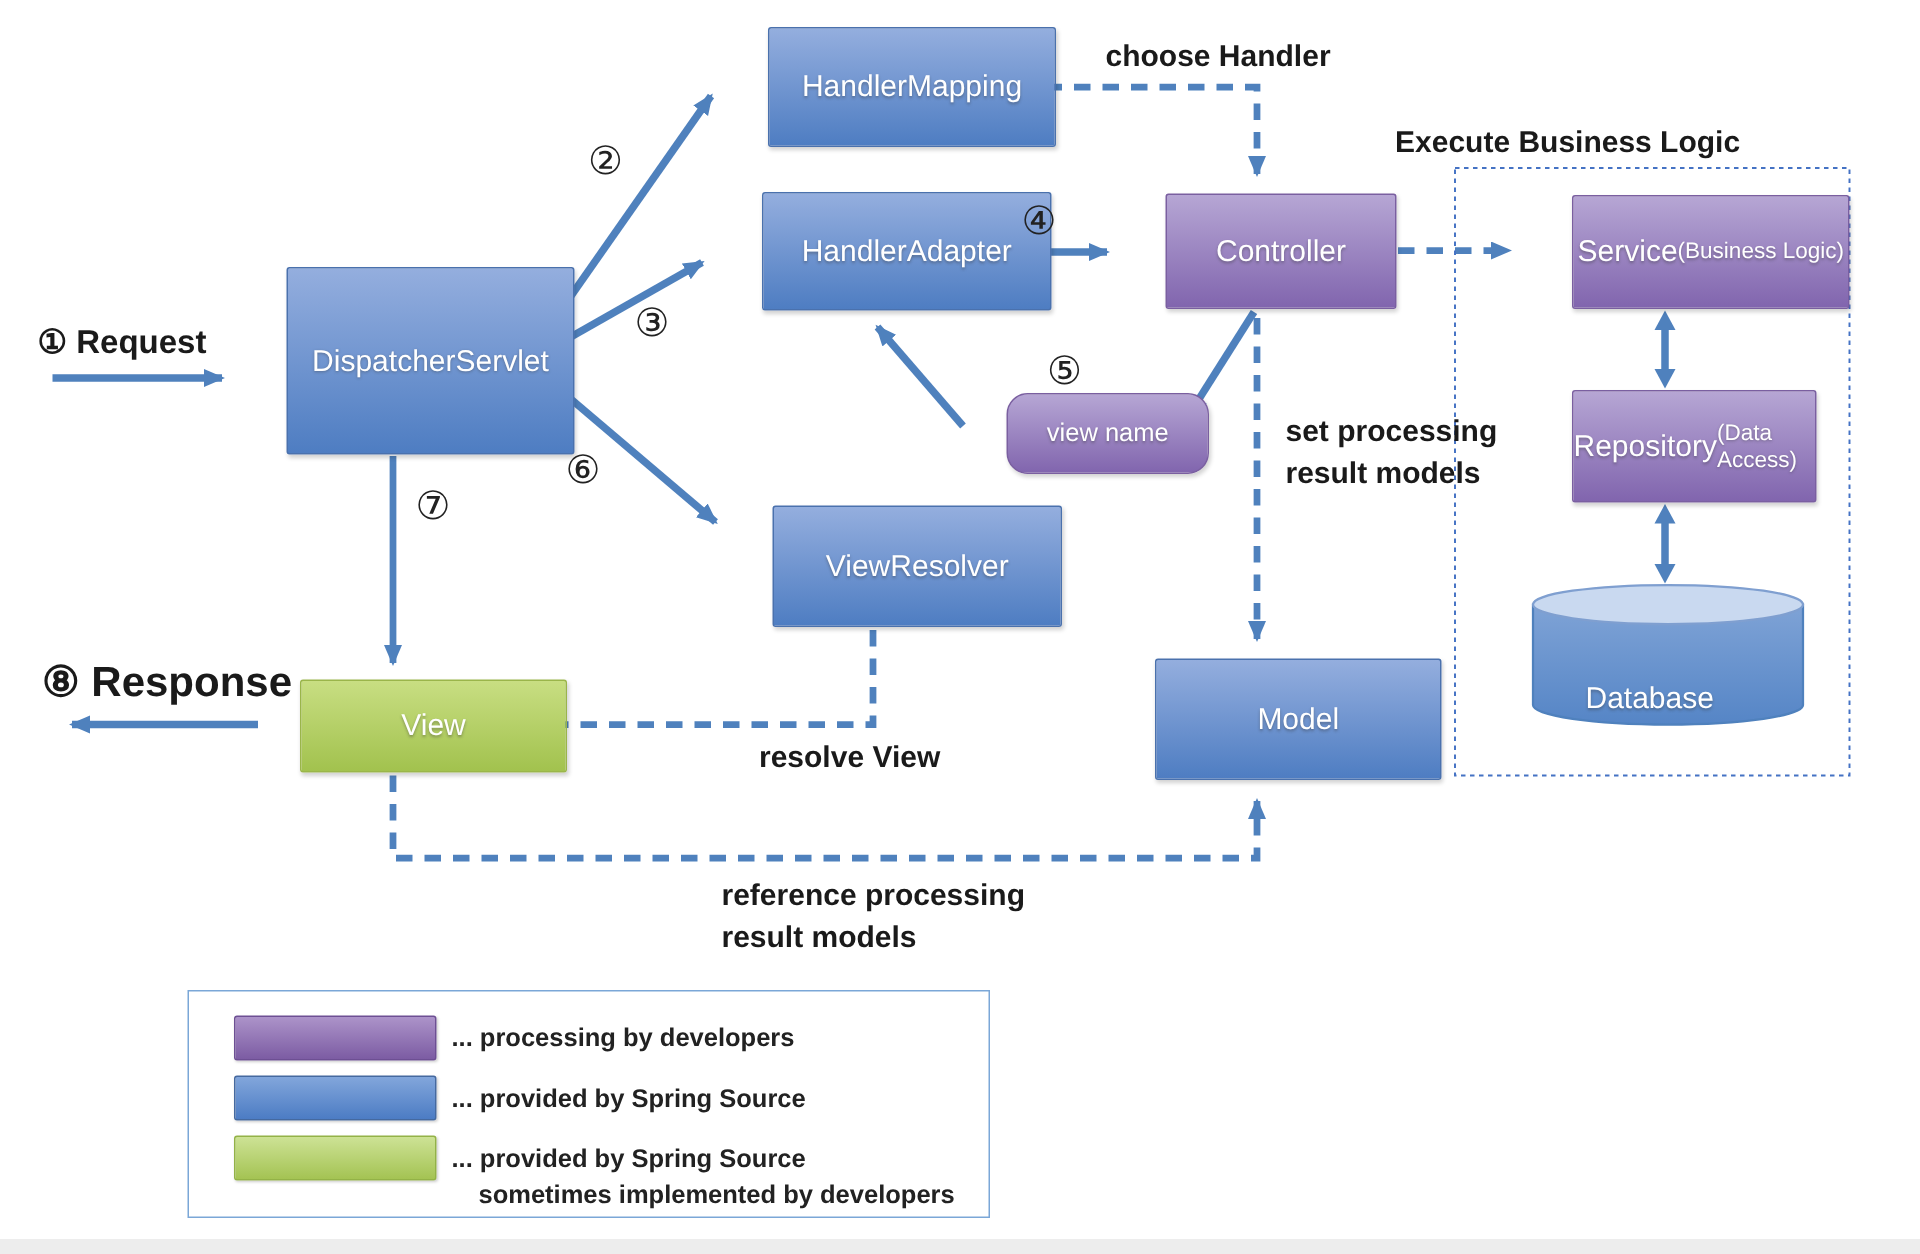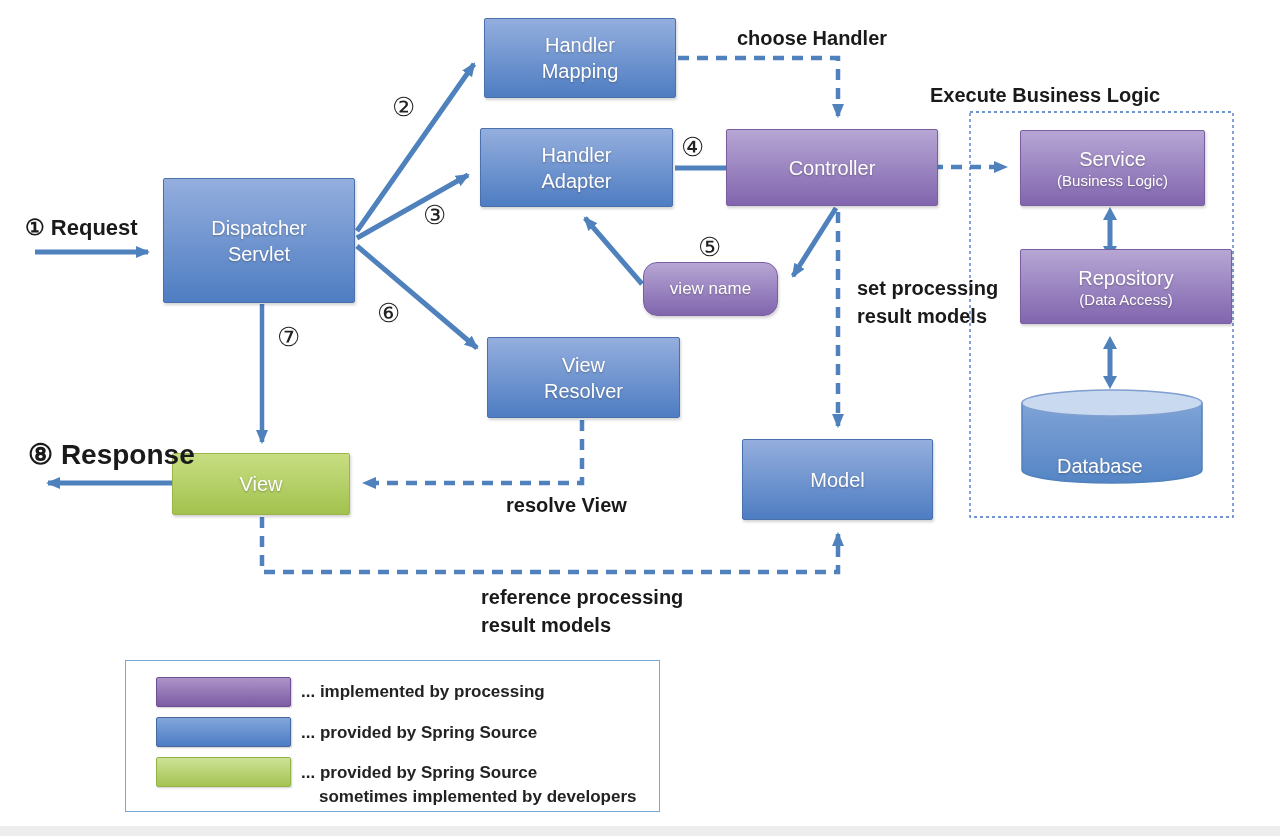--- a/index.html
+++ b/index.html
@@ -7,24 +7,24 @@
     --box-purple-top:#B6A6D4; --box-purple-bottom:#8165AE; --box-purple-border:#7a5fa0;
     --box-green-top:#C8DE82; --box-green-bottom:#A2C24E; --box-green-border:#9ab54a;
     --arrow-blue:#4F81BD; --label-black:#1a1a1a; --legend-border:#7BA7D7;
   }
   *{box-sizing:border-box; margin:0; padding:0;}
   html,body{width:1280px; height:836px; background:#ffffff; overflow:hidden;
     font-family:"Liberation Sans", sans-serif;}
   .stage{position:absolute; left:0; top:0; width:1280px; height:836px;}
   svg.wires{position:absolute; left:0; top:0; width:1280px; height:836px;}
 
-  .node{position:absolute; display:flex; flex-direction:column; align-items:center;
+  .node{position:absolute; display:flex; flex-direction:row; align-items:center;
     justify-content:center; color:#fff; font-size:20px; line-height:26px;
     text-align:left; text-shadow:0 1px 2px rgba(50,50,50,.4);
-    border-radius:2px; box-shadow:1px 2px 3px rgba(0,0,0,.18);}
+    border-radius:2px; box-shadow:1px 2px 3px rgba(0,0,0,.18);margin-left:28px;}
   .blue{background:linear-gradient(180deg,var(--box-blue-top),var(--box-blue-bottom));
     border:1px solid var(--box-blue-border);}
   .purple{background:linear-gradient(180deg,var(--box-purple-top),var(--box-purple-bottom));
     border:1px solid var(--box-purple-border);}
   .green{background:linear-gradient(180deg,var(--box-green-top),var(--box-green-bottom));
     border:1px solid var(--box-green-border);}
   .rounded{border-radius:14px; font-size:17px; line-height:20px;}
   .sub{font-size:15px; line-height:18px;}
 
   .lbl{position:absolute; color:var(--label-black); font-weight:bold;
@@ -108,34 +108,34 @@
   <div class="node blue" style="left:480px; top:128px; width:193px; height:79px;">
     <span>Handler</span>
     <span>Adapter</span>
   </div>
 
   <div class="node blue" style="left:487px; top:337px; width:193px; height:81px;">
     <span>View</span>
     <span>Resolver</span>
   </div>
 
-  <div class="node purple" style="left:726px; top:129px; width:212px; height:77px;">
+  <div class="node purple" style="left:749px; top:129px; width:154px; height:77px;">
     <span>Controller</span>
   </div>
 
   <div class="node purple rounded" style="left:643px; top:262px; width:135px; height:54px;">
     <span>view name</span>
   </div>
 
   <div class="node purple" style="left:1020px; top:130px; width:185px; height:76px;">
     <span>Service</span>
     <span class="sub">(Business Logic)</span>
   </div>
 
-  <div class="node purple" style="left:1020px; top:249px; width:212px; height:75px;">
+  <div class="node purple" style="left:1020px; top:260px; width:163px; height:75px;">
     <span>Repository</span>
     <span class="sub">(Data Access)</span>
   </div>
 
   <div class="node blue" style="left:742px; top:439px; width:191px; height:81px;">
     <span>Model</span>
   </div>
 
   <div class="node green" style="left:172px; top:453px; width:178px; height:62px;">
     <span>View</span>
@@ -159,21 +159,21 @@
 
   <div class="num" style="left:392px; top:94px;">②</div>
   <div class="num" style="left:423px; top:202px;">③</div>
   <div class="num" style="left:681px; top:134px;">④</div>
   <div class="num" style="left:698px; top:234px;">⑤</div>
   <div class="num" style="left:377px; top:300px;">⑥</div>
   <div class="num" style="left:277px; top:324px;">⑦</div>
 
   <div class="legend">
     <div class="swatch sw-purple" style="top:16px;"></div>
-    <div class="legtext" style="top:21px;">... implemented by processing</div>
+    <div class="legtext" style="top:21px;">... processing by developers</div>
     <div class="swatch sw-blue" style="top:56px;"></div>
     <div class="legtext" style="top:62px;">... provided by Spring Source</div>
     <div class="swatch sw-green" style="top:96px;"></div>
     <div class="legtext" style="top:102px;">... provided by Spring Source</div>
     <div class="legtext" style="top:126px; left:193px;">sometimes implemented by developers</div>
   </div>
 
   <div class="bottom-edge"></div>
 </div>
 

